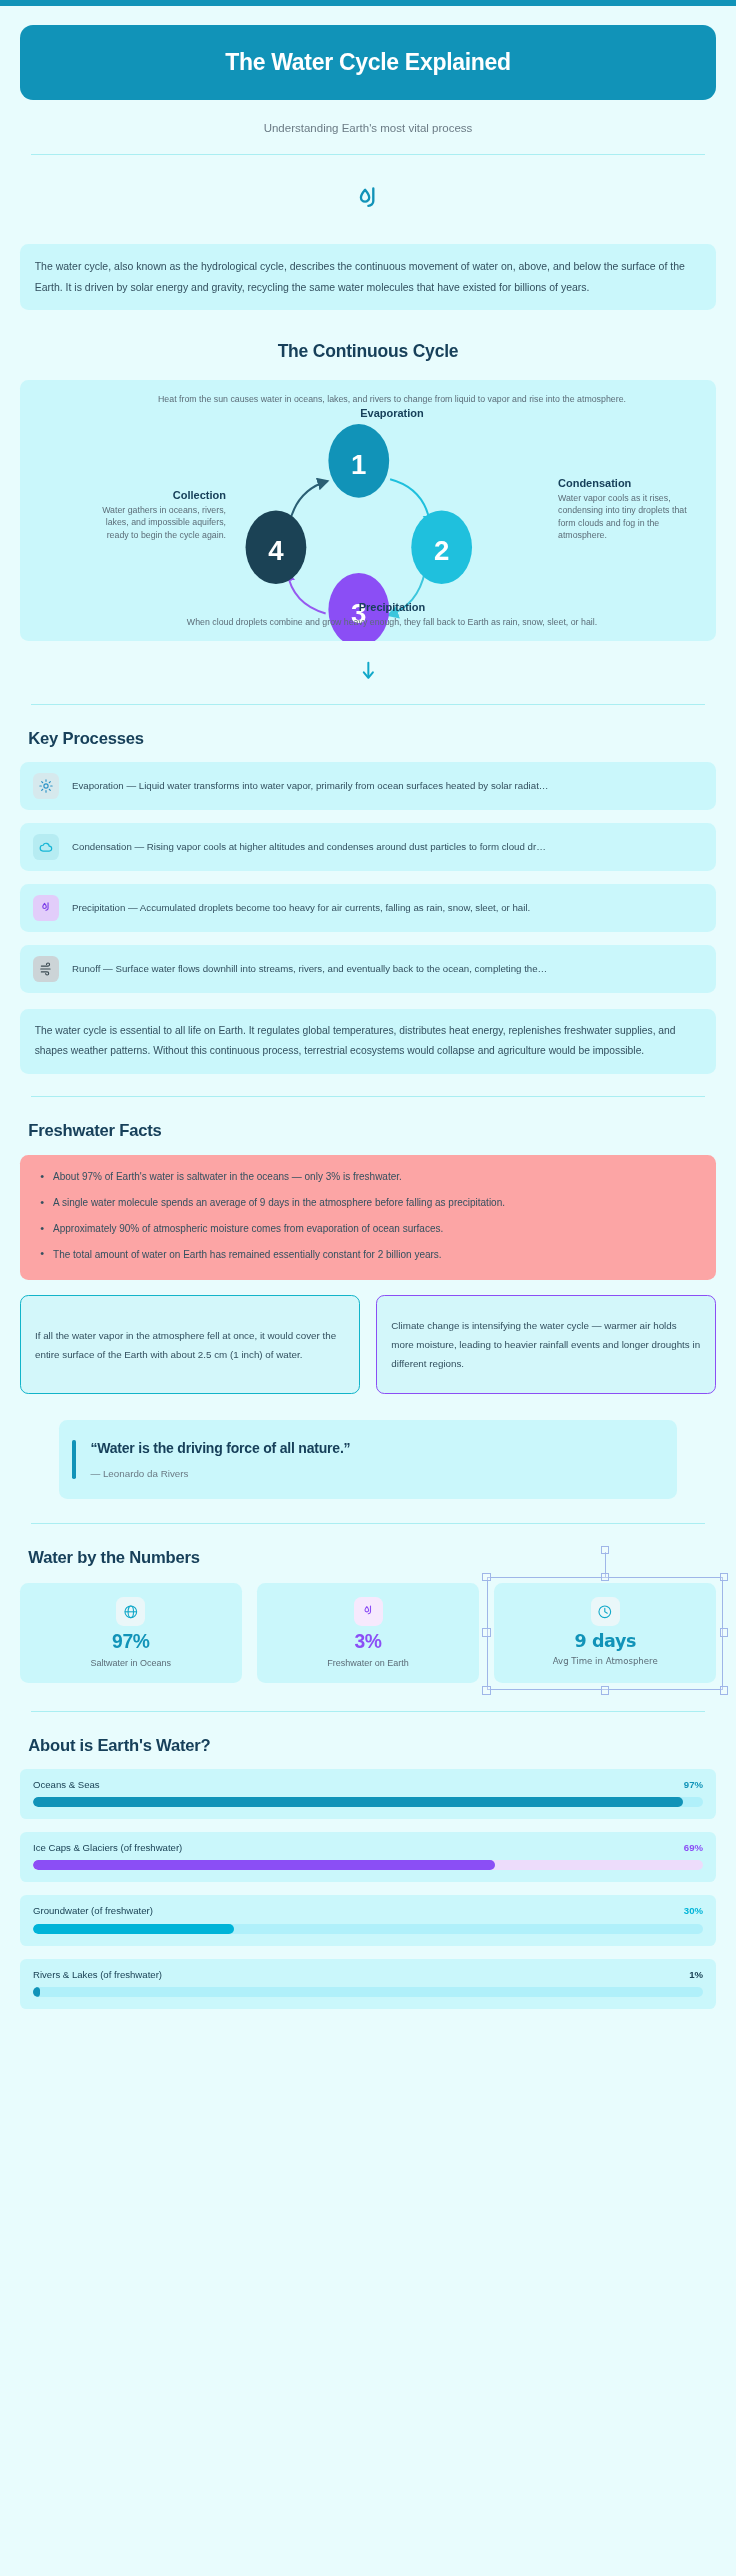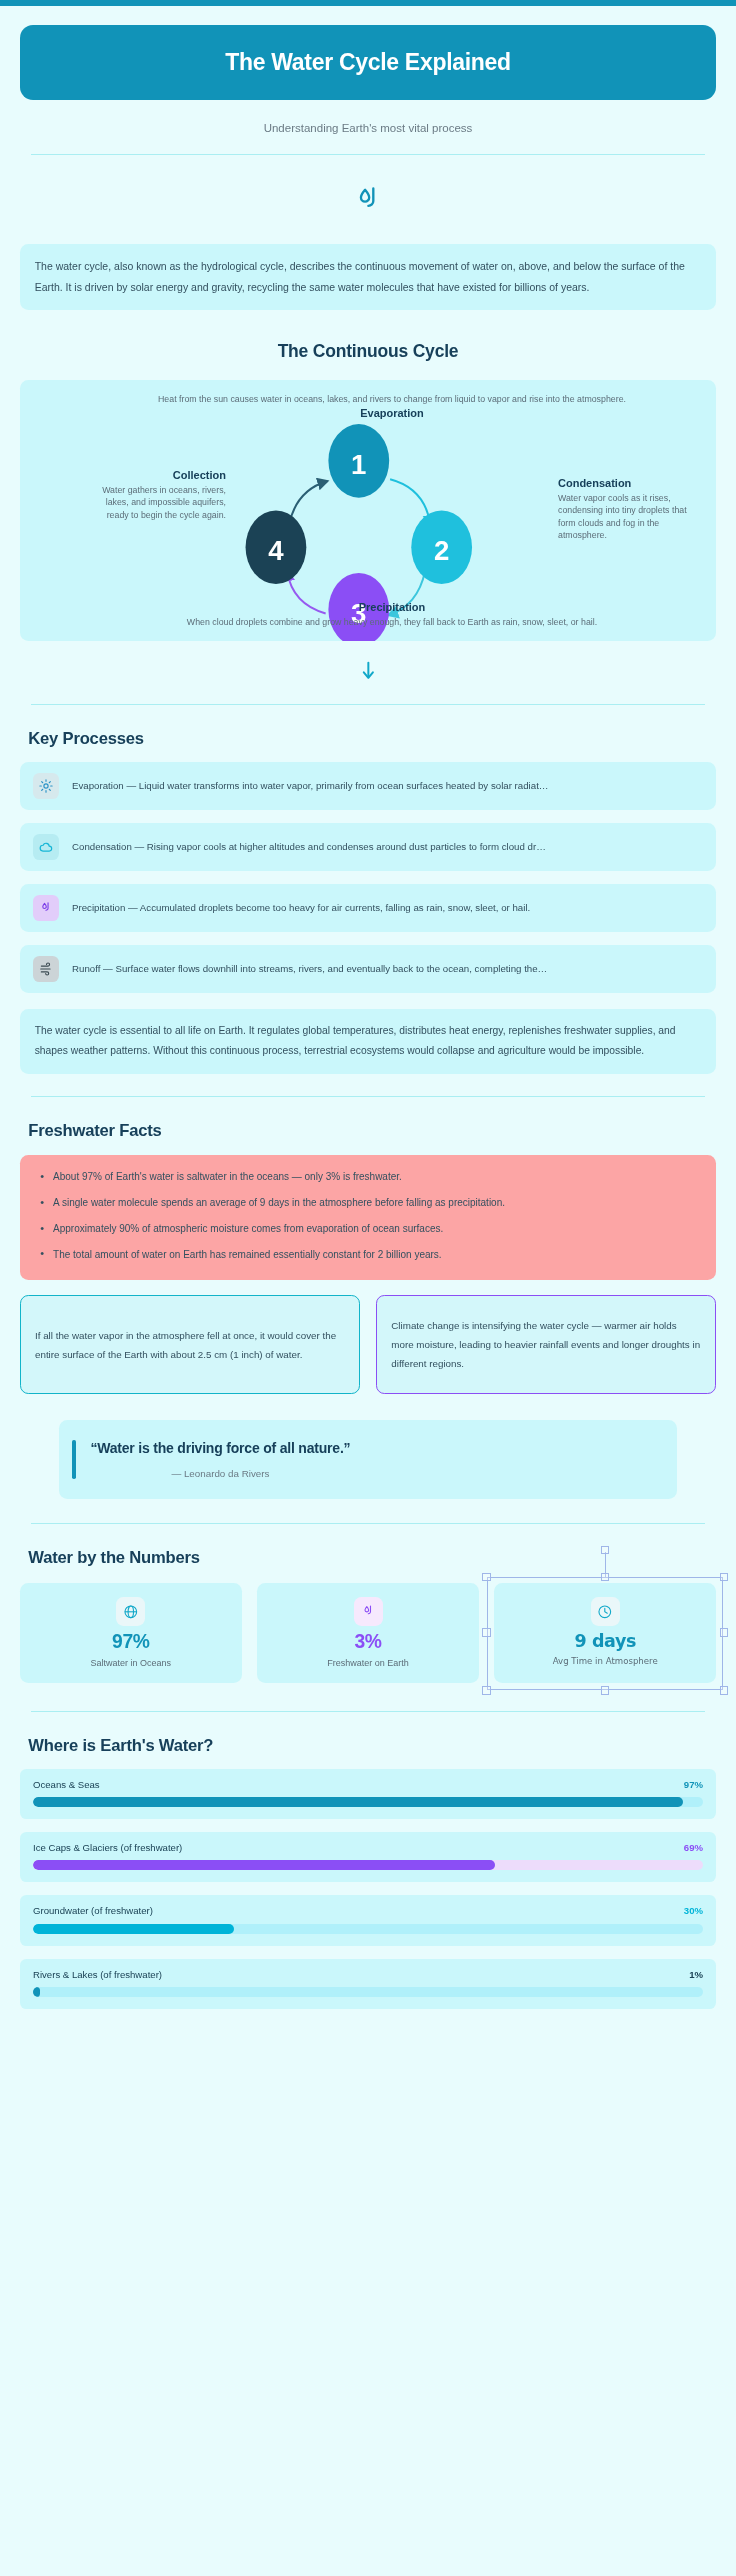--- a/index.html
+++ b/index.html
@@ -68,21 +68,21 @@
     margin-top: 18.4px;
     background: #caf7fb;
     border-radius: 8.3px;
     height: 261px;
     position: relative;
   }
   .cyc-text { position: absolute; color: #5c6d78; font-size: 8.8px; line-height: 1.42; margin-left: 48px; }
   .cyc-title { font-weight: bold; color: #17405a; font-size: 11px; }
   .cyc-top { top: 13px; left: 0; right: 0; text-align: center; }
   .cyc-bottom { bottom: 13px; left: 0; right: 0; text-align: center; }
-  .cyc-left { left: 29px; top: 88px; width: 129px; text-align: right; }
+  .cyc-left { left: 29px; top: 108px; width: 129px; text-align: right; }
   .cyc-right { right: 29px; top: 96px; width: 129px; text-align: left; }
   .cyc-svg { position: absolute; left: 0; top: 0; width: 100%; height: 100%; }
 
   .downarrow { text-align: center; margin-top: 20px; }
 
   
   h2.left {
     font-size: 16.6px; font-weight: bold; color: #17405a;
     margin-top: 24px; letter-spacing: -0.2px; padding-left: 8.3px;
   }
@@ -156,21 +156,21 @@
 
   
   .quote-wrap { margin-top: 26px; padding: 0 39px; }
   .quote {
     background: #caf7fb;
     border-radius: 8.3px;
     padding: 20px 0 20px 0;
     display: flex;
   }
   .qbar { width: 3.7px; background: #1193b8; border-radius: 1.8px; margin: 0 14.7px 0 13px; }
-  .qtext { padding-right: 14.7px; text-align: center; }
+  .qtext { padding-right: 14.7px; }
   .qtext .qmain { font-size: 14px; font-weight: bold; color: #17405a; letter-spacing: -0.2px; }
   .qtext .qauth { font-size: 9.8px; color: #6b7b85; margin-top: 12px; }
 
   
   .stats-row { display: flex; gap: 15.6px; margin-top: 14.7px; position: relative; }
   .stat {
     flex: 1;
     background: #caf7fb;
     border-radius: 8.3px;
     padding: 14px 9.2px 14.7px 9.2px;
@@ -448,21 +448,21 @@
       <div class="handle" style="left:-12px; top:calc(50% - 4.6px);"></div>
       <div class="handle" style="right:-12px; top:calc(50% - 4.6px);"></div>
       <div class="handle" style="left:-12px; bottom:-12px;"></div>
       <div class="handle" style="left:calc(50% - 4.6px); bottom:-12px;"></div>
       <div class="handle" style="right:-12px; bottom:-12px;"></div>
     </div>
   </div>
 
   <div class="rule" style="margin-top:28px"></div>
 
-  <h2 class="left">Where is Earth's Water?</h2>
+  <h2 class="left">About is Earth's Water?</h2>
 
   <div class="bar-card">
     <div class="bar-head">
       <span class="bar-name">Oceans &amp; Seas</span>
       <span class="bar-pct" style="color:#1193b8">97%</span>
     </div>
     <div class="bar-track" style="background:#b0f0fa">
       <div class="bar-fill" style="width:97%; background:#1193b8"></div>
     </div>
   </div>

